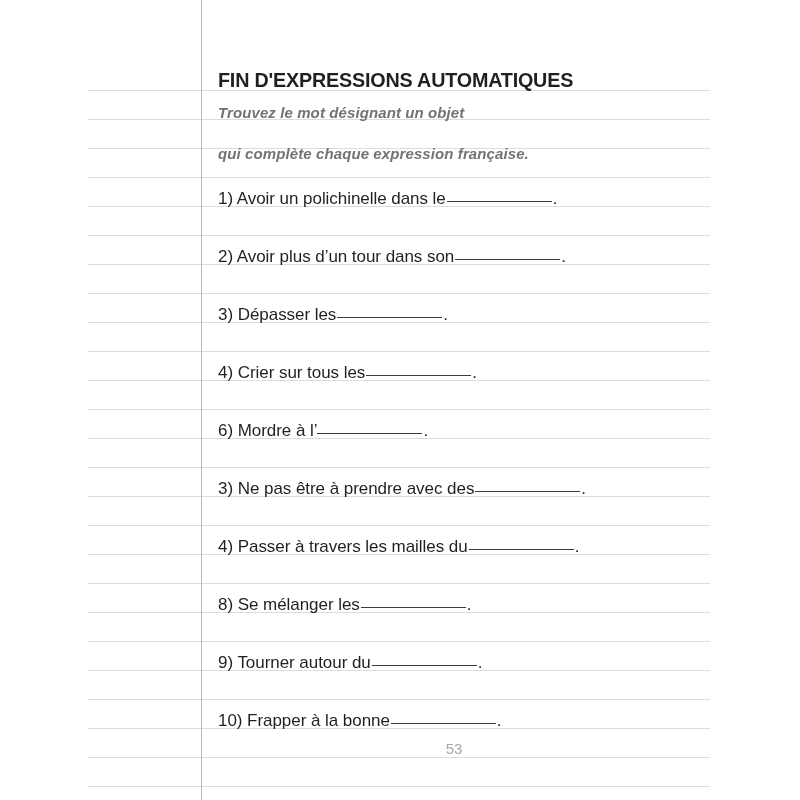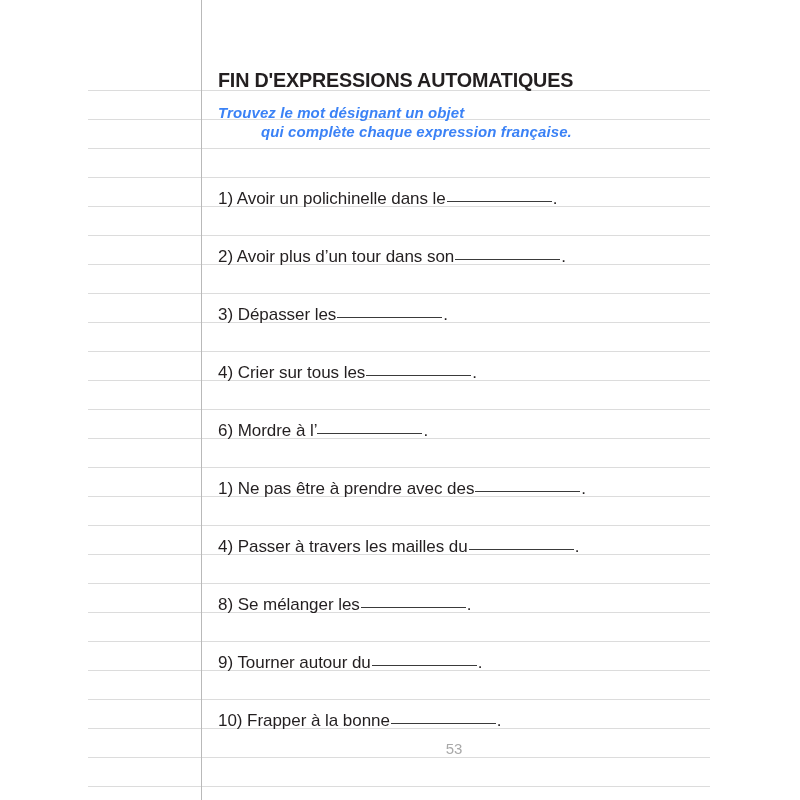--- a/index.html
+++ b/index.html
@@ -70,26 +70,26 @@
   }
 
   .instruction-line {
     position: absolute;
     left: 0;
     font-family: "Liberation Sans", sans-serif;
     font-size: 15px;
     line-height: 15px;
     font-weight: bold;
     font-style: italic;
-    color: #3b82f6;
+    color: #737373;
     white-space: nowrap;
     letter-spacing: 0.1px;
   }
   #instruction-line-1 { top: 105px; }
-  #instruction-line-2 { top: 124px; margin-left: 43px; }
+  #instruction-line-2 { top: 146px; }
 
   .question-item {
     position: absolute;
     left: 0;
     font-family: "Liberation Sans", sans-serif;
     font-size: 17px;
     line-height: 17px;
     color: #231f20;
     white-space: nowrap;
     letter-spacing: -0.05px;
@@ -159,21 +159,21 @@
     <div id="instruction-line-1" class="instruction-line">Trouvez le mot désignant un objet</div>
 
     <div id="instruction-line-2" class="instruction-line">qui complète chaque expression française.</div>
 
     <div id="question-list">
         <div class="question-item" style="top: 190px;"><span class="q-text">1) Avoir un polichinelle dans le</span><span class="q-blank"></span><span class="q-end">.</span></div>
         <div class="question-item" style="top: 248px;"><span class="q-text">2) Avoir plus d’un tour dans son</span><span class="q-blank"></span><span class="q-end">.</span></div>
         <div class="question-item" style="top: 306px;"><span class="q-text">3) Dépasser les</span><span class="q-blank"></span><span class="q-end">.</span></div>
         <div class="question-item" style="top: 364px;"><span class="q-text">4) Crier sur tous les</span><span class="q-blank"></span><span class="q-end">.</span></div>
         <div class="question-item" style="top: 422px;"><span class="q-text">6) Mordre à l’</span><span class="q-blank tight"></span><span class="q-end">.</span></div>
-        <div class="question-item" style="top: 480px;"><span class="q-text">1) Ne pas être à prendre avec des</span><span class="q-blank"></span><span class="q-end">.</span></div>
+        <div class="question-item" style="top: 480px;"><span class="q-text">3) Ne pas être à prendre avec des</span><span class="q-blank"></span><span class="q-end">.</span></div>
         <div class="question-item" style="top: 538px;"><span class="q-text">4) Passer à travers les mailles du</span><span class="q-blank"></span><span class="q-end">.</span></div>
         <div class="question-item" style="top: 596px;"><span class="q-text">8) Se mélanger les</span><span class="q-blank"></span><span class="q-end">.</span></div>
         <div class="question-item" style="top: 654px;"><span class="q-text">9) Tourner autour du</span><span class="q-blank"></span><span class="q-end">.</span></div>
         <div class="question-item" style="top: 712px;"><span class="q-text">10) Frapper à la bonne</span><span class="q-blank"></span><span class="q-end">.</span></div>
       </div>
 
     <div id="page-number">53</div>
   </div>
 </div>
 

